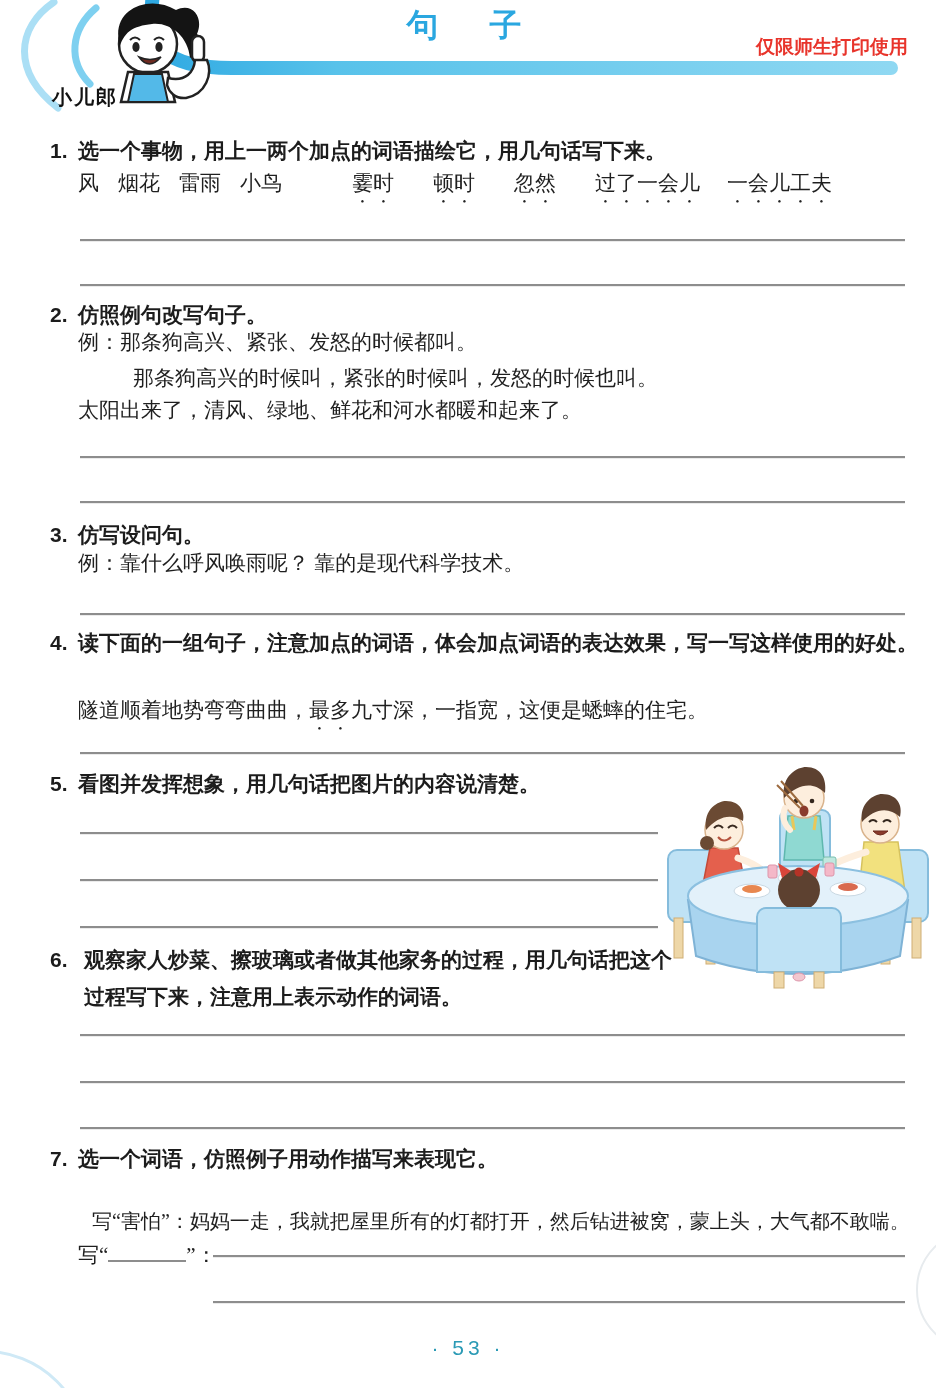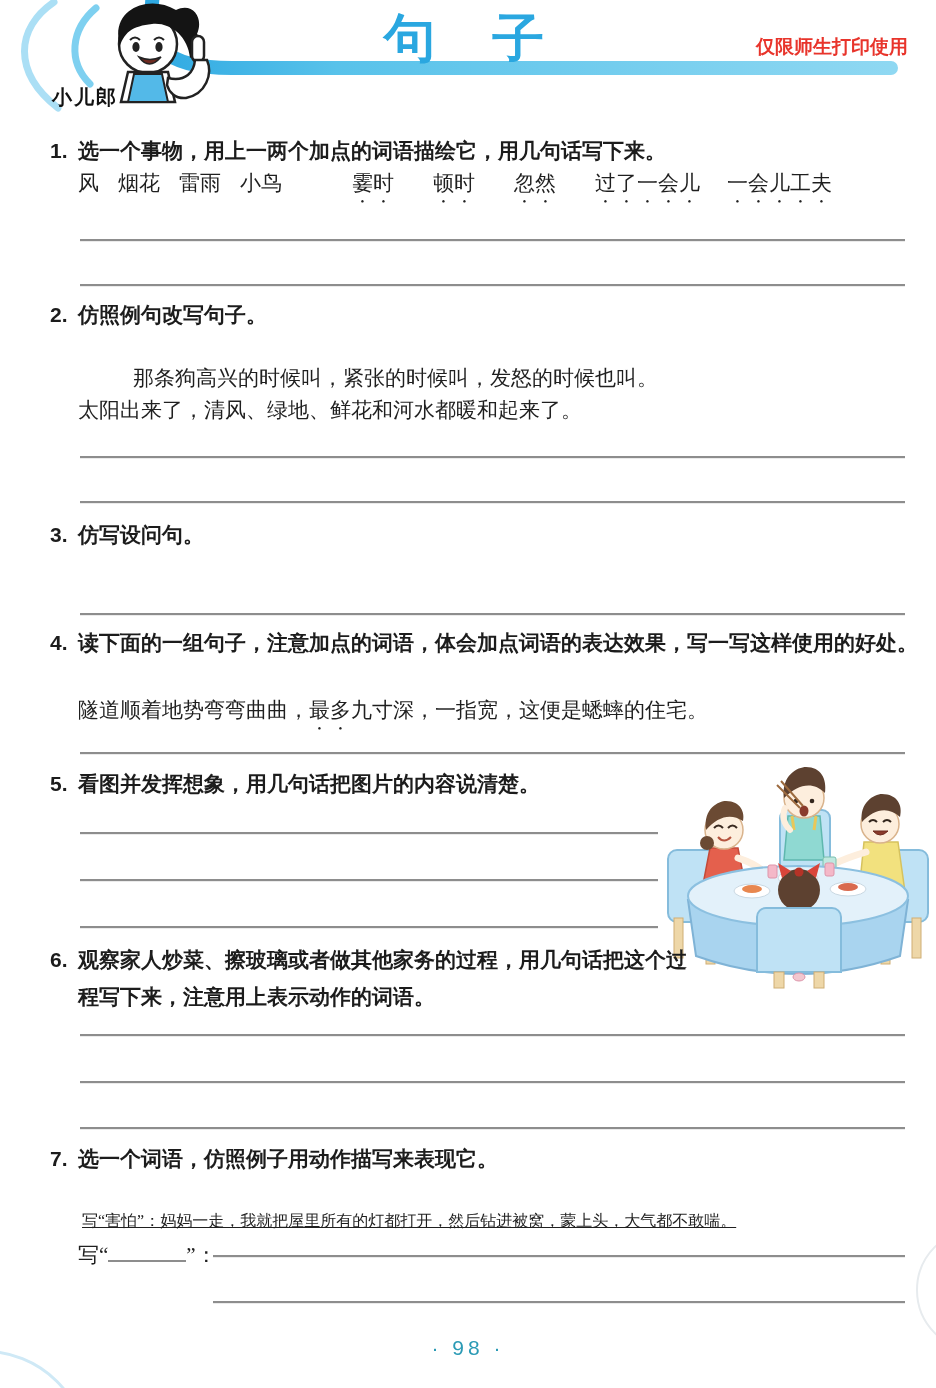--- a/index.html
+++ b/index.html
@@ -4,21 +4,21 @@
 <style>
   html,body{margin:0;padding:0;background:#e9e9e9;}
   .page{position:relative;width:936px;height:1388px;margin:0 auto;background:#ffffff;
         overflow:hidden;font-family:"Liberation Sans","DejaVu Sans",sans-serif;color:#1c1c1c;}
   
   .swoosh{position:absolute;left:0;top:0;width:936px;height:120px;}
   .mascot{position:absolute;left:0;top:0;width:250px;height:118px;}
   .logo-label{position:absolute;left:52px;top:84px;font-family:"Liberation Serif","DejaVu Serif",serif;
         font-size:20px;font-weight:bold;letter-spacing:2px;color:#111;}
   .page-title{position:absolute;left:0;top:4px;width:100%;text-align:center;
-        font-size:52px;font-weight:bold;color:#2aa7e0;letter-spacing:8px;word-spacing:26px;}
+        font-size:32px;font-weight:bold;color:#2aa7e0;letter-spacing:8px;word-spacing:26px;}
   .print-notice{position:absolute;right:28px;top:34px;font-size:19px;font-weight:bold;color:#e8342b;}
   
   .q{position:absolute;display:flex;align-items:flex-start;font-size:21px;font-weight:bold;line-height:37px;}
   .qnum{flex:0 0 28px;}
   .qtext{flex:1;}
   .kai{position:absolute;font-family:"Liberation Serif","DejaVu Serif",serif;
         font-size:21px;color:#1f1f1f;line-height:30px;white-space:nowrap;}
   .em-dot{-webkit-text-emphasis:filled dot #222;-webkit-text-emphasis-position:under right;
           text-emphasis:filled dot #222;text-emphasis-position:under right;}
   .w{margin-right:19px;} .w-gap{margin-right:58px;} .wd{margin-right:27px;margin-left:12px;} .wb{margin-right:44px;}
@@ -79,29 +79,31 @@
   <div class="kai" style="left:78px;top:168px;">
     <span class="w">风</span><span class="w">烟花</span><span class="w">雷雨</span><span class="w-gap">小鸟</span><span class="wd em-dot">霎时</span><span class="wd em-dot">顿时</span><span class="wd em-dot">忽然</span><span class="wd em-dot">过了一会儿</span><span class="em-dot">一会儿工夫</span>
   </div>
   <div class="rule" style="left:80px;top:239px;width:825px;"></div>
   <div class="rule" style="left:80px;top:284px;width:825px;"></div>
 
   <div class="q" style="left:50px;top:296px;width:870px;">
     <span class="qnum">2.</span>
     <span class="qtext">仿照例句改写句子。</span>
   </div>
+  <div class="kai" style="left:78px;top:327px;">例：那条狗高兴、紧张、发怒的时候都叫。</div>
   <div class="kai" style="left:133px;top:363px;">那条狗高兴的时候叫，紧张的时候叫，发怒的时候也叫。</div>
   <div class="kai" style="left:78px;top:395px;">太阳出来了，清风、绿地、鲜花和河水都暖和起来了。</div>
   <div class="rule" style="left:80px;top:456px;width:825px;"></div>
   <div class="rule" style="left:80px;top:501px;width:825px;"></div>
 
   <div class="q" style="left:50px;top:516px;width:870px;">
     <span class="qnum">3.</span>
     <span class="qtext">仿写设问句。</span>
   </div>
+  <div class="kai" style="left:78px;top:548px;">例：靠什么呼风唤雨呢？ 靠的是现代科学技术。</div>
   <div class="rule" style="left:80px;top:613px;width:825px;"></div>
 
   <div class="q" style="left:50px;top:626px;width:876px;line-height:34px;">
     <span class="qnum">4.</span>
     <span class="qtext">读下面的一组句子，注意加点的词语，体会加点词语的表达效果，写一写这样使用的好处。</span>
   </div>
   <div class="kai" style="left:78px;top:695px;"><span>隧道顺着地势弯弯曲曲，</span><span class="em-dot">最多</span><span>九寸深，一指宽，这便是蟋蟀的住宅。</span></div>
   <div class="rule" style="left:80px;top:752px;width:825px;"></div>
 
   <div class="q" style="left:50px;top:765px;width:600px;">
@@ -166,34 +168,34 @@
     <path d="M145 113 l13 -8 l-4 15 Z" fill="#d9453a"></path>
     <circle cx="137" cy="114" r="4.5" fill="#b53327"></circle>
     <path d="M104 150 h66 a9 9 0 0 1 9 9 v55 h-84 v-55 a9 9 0 0 1 9 -9 Z" fill="#bfe2f5" stroke="#85bcdc" stroke-width="2"></path>
     <rect x="112" y="214" width="10" height="16" fill="#eed7a8" stroke="#cfae74"></rect>
     <rect x="152" y="214" width="10" height="16" fill="#eed7a8" stroke="#cfae74"></rect>
     <ellipse cx="137" cy="219" rx="6" ry="4" fill="#f2c7cf" stroke="#dd95aa"></ellipse>
   </svg>
 
   <div class="q" style="left:50px;top:941px;width:640px;">
     <span class="qnum">6.</span>
-    <span class="qtext" style="max-width:612px;">观察家人炒菜、擦玻璃或者做其他家务的过程，用几句话把这个过程写下来，注意用上表示动作的词语。</span>
+    <span class="qtext" style="max-width:612px;margin-left:6px;">观察家人炒菜、擦玻璃或者做其他家务的过程，用几句话把这个过程写下来，注意用上表示动作的词语。</span>
   </div>
   <div class="rule" style="left:80px;top:1034px;width:825px;"></div>
   <div class="rule" style="left:80px;top:1081px;width:825px;"></div>
   <div class="rule" style="left:80px;top:1127px;width:825px;"></div>
 
   <div class="q" style="left:50px;top:1140px;width:870px;">
     <span class="qnum">7.</span>
     <span class="qtext">选一个词语，仿照例子用动作描写来表现它。</span>
   </div>
-  <div class="kai" style="left:82px;top:1206px;font-size:16px;text-decoration:underline;">写“害怕”：妈妈一走，我就把屋里所有的灯都打开，然后钻进被窝，蒙上头，大气都不敢喘。</div>
+  <div class="kai" style="left:92px;top:1206px;font-size:20px;">写“害怕”：妈妈一走，我就把屋里所有的灯都打开，然后钻进被窝，蒙上头，大气都不敢喘。</div>
   <div class="kai" style="left:78px;top:1240px;">
     <span>写“</span><span class="blank"></span><span>”：</span>
   </div>
   <div class="rule" style="left:213px;top:1255px;width:692px;"></div>
   <div class="rule" style="left:213px;top:1301px;width:692px;"></div>
 
-  <div class="page-number">· 98 ·</div>
+  <div class="page-number">· 53 ·</div>
   <div class="deco-circle-right"></div>
   <div class="deco-curve-bl"></div>
 
 </div>
 
 </body></html>

